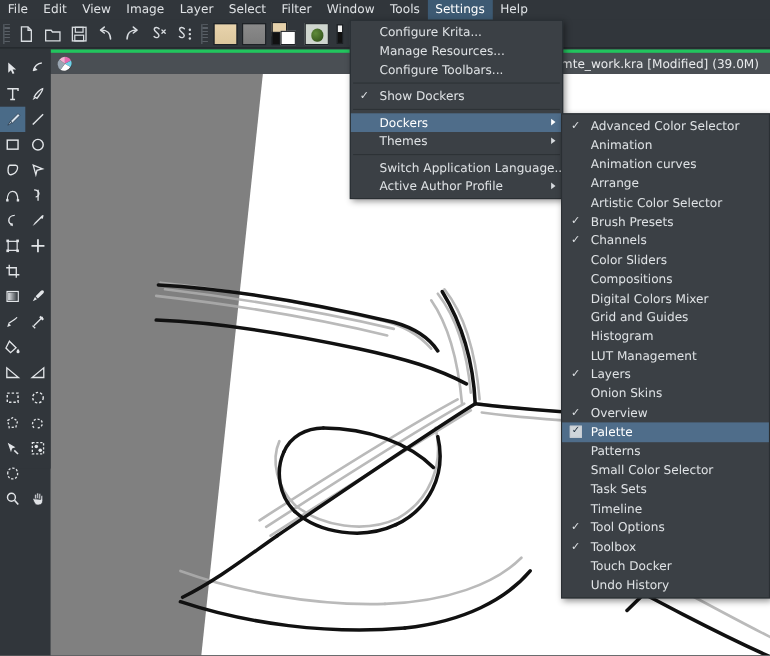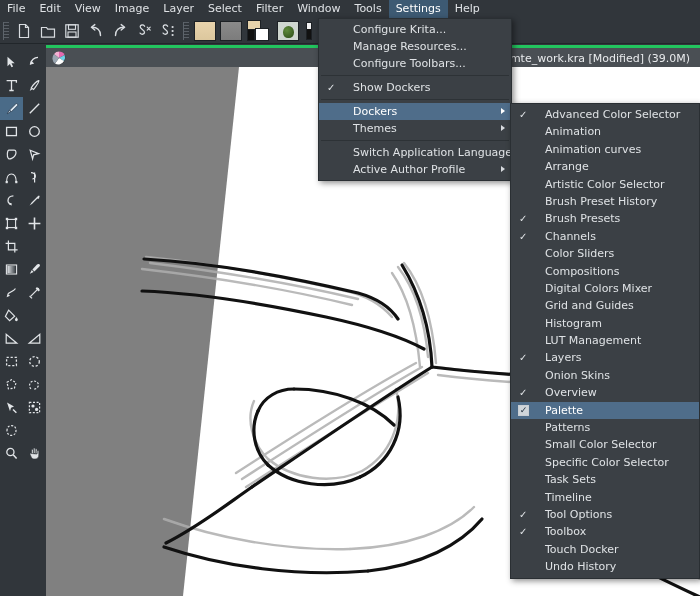--- a/index.html
+++ b/index.html
@@ -134,21 +134,21 @@
     z-index:50;
     padding:2px 0;
   }
   #settings-menu { left:318px; top:18px; width:194px; }
   #dockers-menu  { left:510px; top:103px; width:190px; }
 
   .mrow {
     position:relative; height:17px; line-height:17px;
     display:flex; align-items:flex-end;
     font-size:11px; color:#dfe2e5; white-space:nowrap;
-    padding-left:34px; padding-right:16px;
+    padding-left:26px; padding-right:16px;
   }
   .mrow.hl { background:#4f6d8a; color:#ffffff; }
   .mrow .chk {
     position:absolute; left:8px; top:0; height:17px; line-height:17px;
     font-size:10px; color:#dfe2e5;
   }
   .mrow .cbox {
     position:absolute; left:7px; top:3px; width:11px; height:11px;
     border:1px solid #c9ced3; background:#cfd5da;
     display:flex;align-items:center;justify-content:center;
@@ -586,23 +586,20 @@
     <div class="mrow">
       <span>Animation curves</span>
     </div>
     <div class="mrow">
       <span>Arrange</span>
     </div>
     <div class="mrow">
       <span>Artistic Color Selector</span>
     </div>
     <div class="mrow">
-      <span>Brush Preset History</span>
-    </div>
-    <div class="mrow">
       <span class="chk">✓</span>
       <span>Brush Presets</span>
     </div>
     <div class="mrow">
       <span class="chk">✓</span>
       <span>Channels</span>
     </div>
     <div class="mrow">
       <span>Color Sliders</span>
     </div>
@@ -636,23 +633,20 @@
       <span class="cbox">✓</span>
       <span>Palette</span>
     </div>
     <div class="mrow">
       <span>Patterns</span>
     </div>
     <div class="mrow">
       <span>Small Color Selector</span>
     </div>
     <div class="mrow">
-      <span>Specific Color Selector</span>
-    </div>
-    <div class="mrow">
       <span>Task Sets</span>
     </div>
     <div class="mrow">
       <span>Timeline</span>
     </div>
     <div class="mrow">
       <span class="chk">✓</span>
       <span>Tool Options</span>
     </div>
     <div class="mrow">

